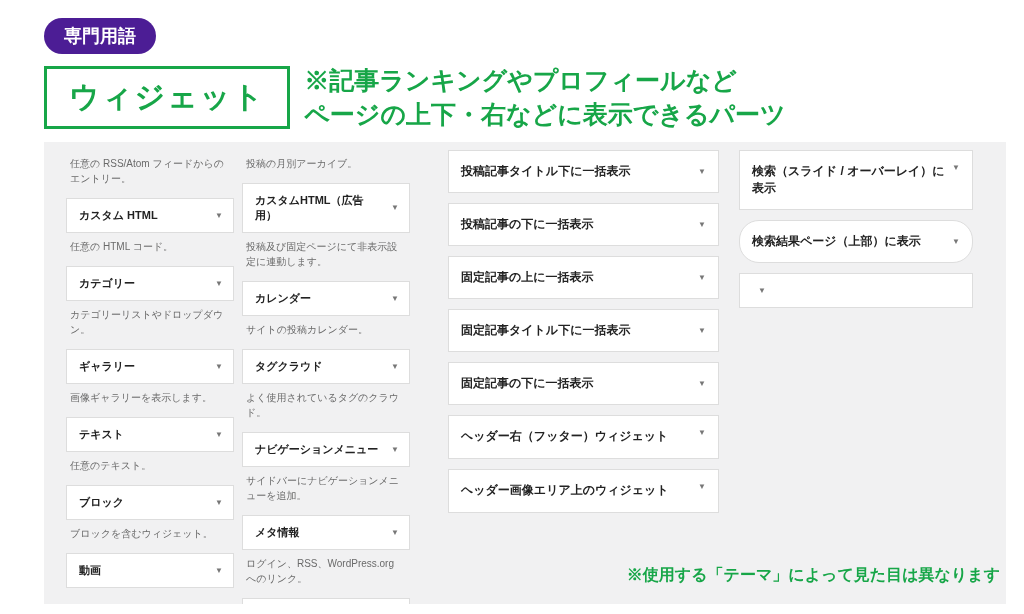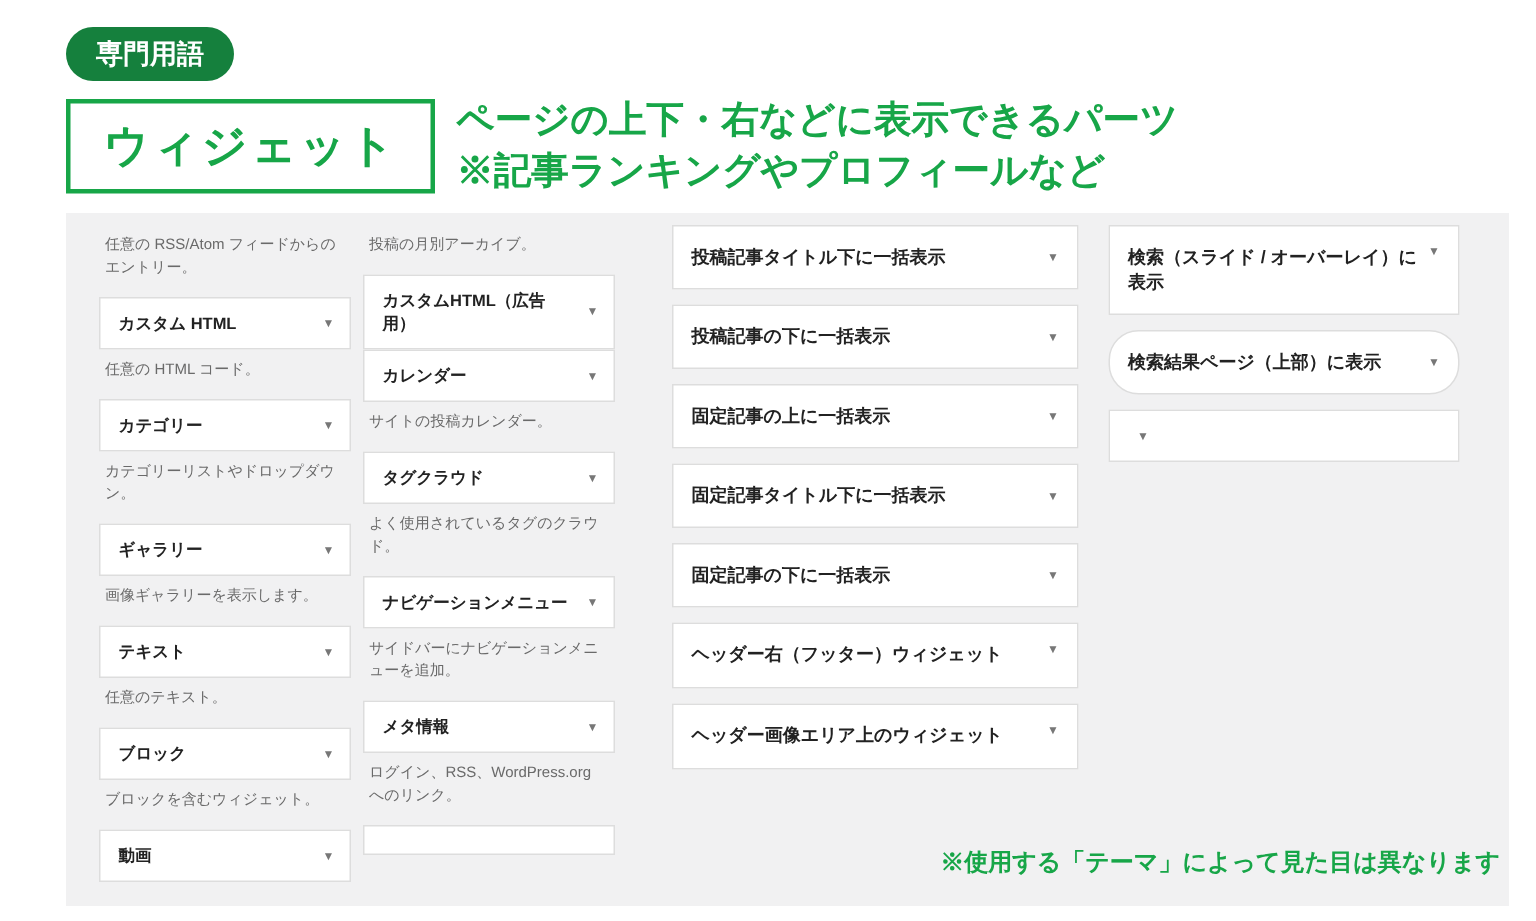--- a/index.html
+++ b/index.html
@@ -6,21 +6,21 @@
 body {
   font-family: -apple-system, BlinkMacSystemFont, "Hiragino Sans", "Hiragino Kaku Gothic ProN", Meiryo, sans-serif;
   background: #fff;
   width: 1024px;
   height: 614px;
   overflow: hidden;
   position: relative;
 }
 .badge {
   display: inline-block;
-  background: #15803d;
+  background: #4c1d95;
   color: #fff;
   padding: 6px 20px;
   border-radius: 18px;
   font-size: 18px;
   font-weight: 600;
   margin: 18px 0 10px 44px;
 }
 .header-row {
   display: flex;
   align-items: center;
@@ -90,22 +90,22 @@
 </style>
 </head>
 <body>
 
 
 
 <div class="badge">専門用語</div>
 <div class="header-row">
   <div class="term-box">ウィジェット</div>
   <div class="definition">
+    <div>※記事ランキングやプロフィールなど</div>
     <div>ページの上下・右などに表示できるパーツ</div>
-    <div>※記事ランキングやプロフィールなど</div>
   </div>
 </div>
 
 <div class="panel-area">
   <div class="col c1" id="col1">
       <div class="widget-desc">任意の RSS/Atom フィードからのエントリー。</div>
       <div class="widget-item">
         <span>カスタム HTML</span>
         <span class="chev">▼</span>
       </div>
@@ -134,20 +134,21 @@
         <span>動画</span>
         <span class="chev">▼</span>
       </div>
     </div>
   <div class="col c2" id="col2">
       <div class="widget-desc">投稿の月別アーカイブ。</div>
       <div class="widget-item">
         <span>カスタムHTML（広告用）</span>
         <span class="chev">▼</span>
       </div>
+      <div class="widget-desc">投稿及び固定ページにて非表示設定に連動します。</div>
       <div class="widget-item">
         <span>カレンダー</span>
         <span class="chev">▼</span>
       </div>
       <div class="widget-desc">サイトの投稿カレンダー。</div>
       <div class="widget-item">
         <span>タグクラウド</span>
         <span class="chev">▼</span>
       </div>
       <div class="widget-desc">よく使用されているタグのクラウド。</div>

